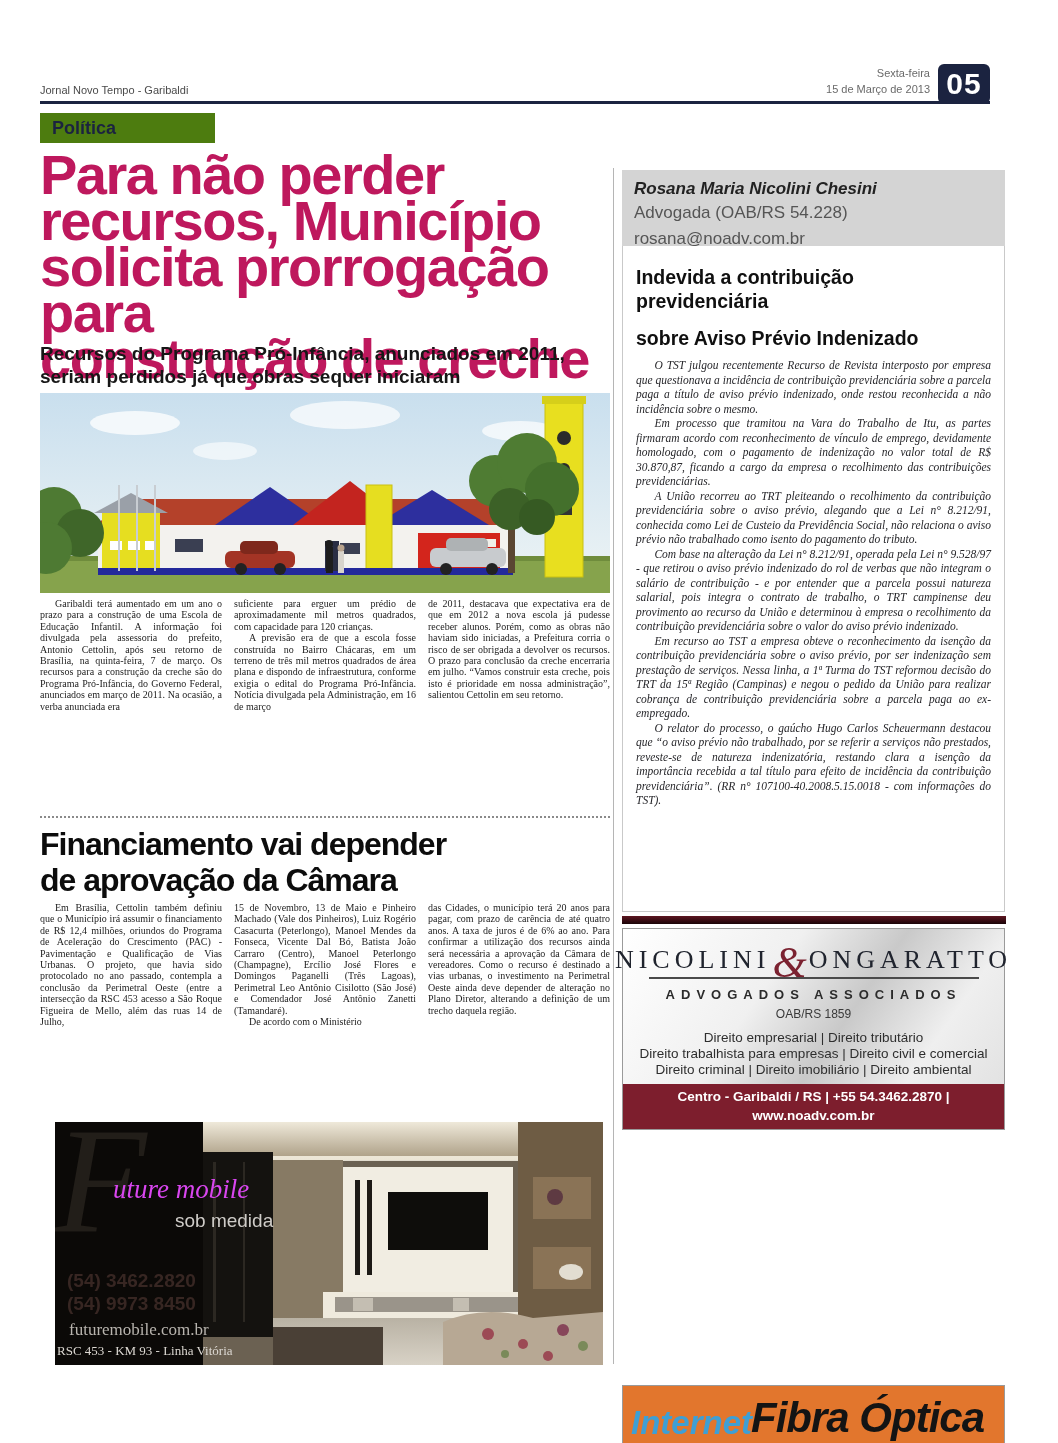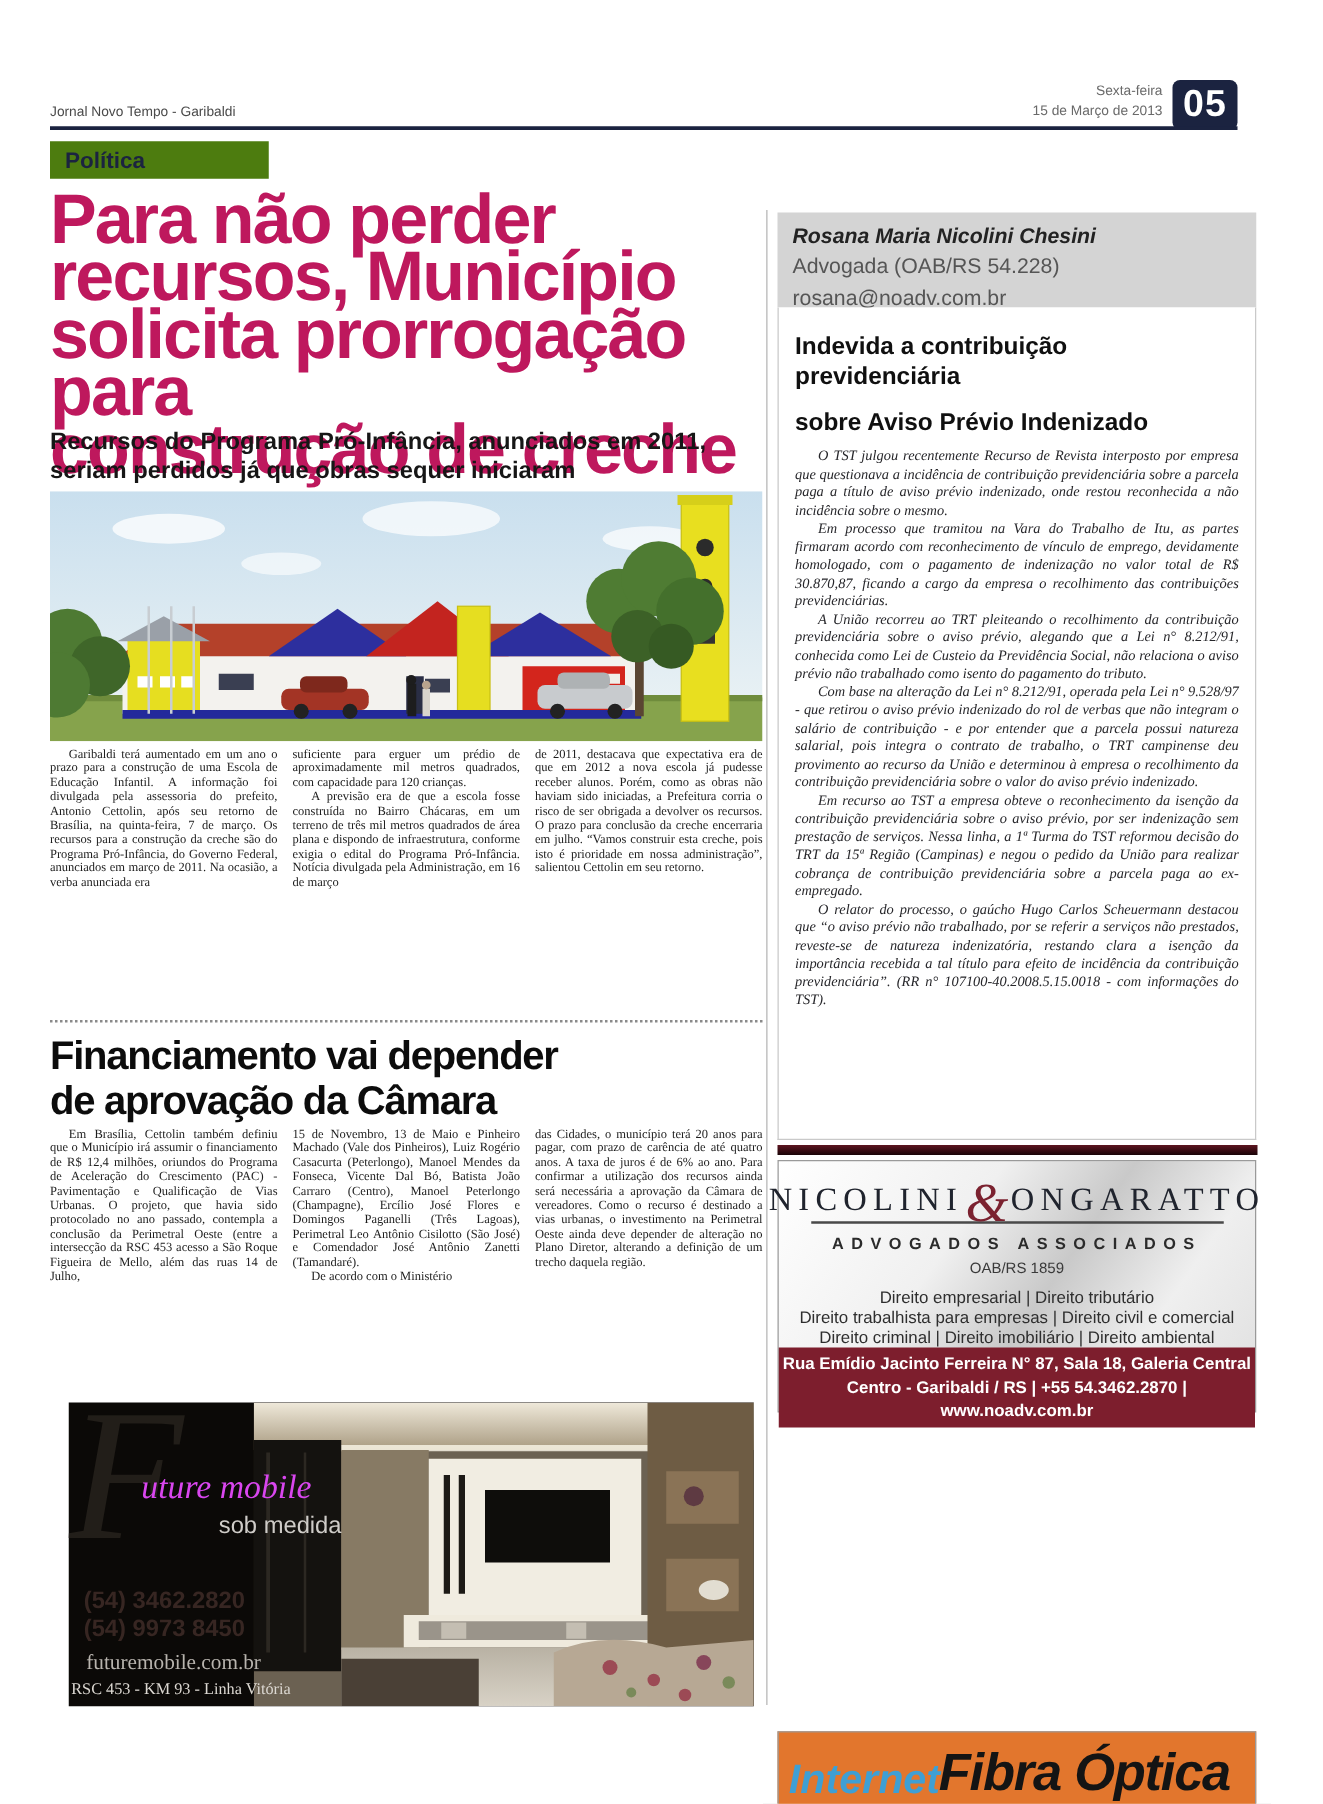--- a/index.html
+++ b/index.html
@@ -291,21 +291,20 @@
       <span class="brand-word">ONGARATTO</span>
     </div>
     <div class="adv-sub">ADVOGADOS  ASSOCIADOS</div>
     <div class="adv-oab">OAB/RS 1859</div>
     <div class="adv-lines">
       <div>Direito empresarial  |  Direito tributário</div>
       <div>Direito trabalhista para empresas  |  Direito civil e comercial</div>
       <div>Direito criminal  |  Direito imobiliário  |  Direito ambiental</div>
     </div>
     <div class="adv-bar">
-      <div>Rua Emídio Jacinto Ferreira N° 87, Sala 18, Galeria Central</div>
       <div>Centro - Garibaldi / RS  |  +55 54.3462.2870  |  www.noadv.com.br</div>
     </div>
   </div>
 
   <div class="abs ad-redesul" style="left:622px;top:1142px;">
     <svg class="abs" style="left:0;top:0;" width="381" height="220" viewBox="0 0 381 220">
       <rect width="381" height="220" fill="#e2762d"></rect>
       <path d="M0,150 C 55,128 110,170 190,150 C 265,132 320,142 381,118 L381,220 L0,220 Z" fill="#2ea7dd"></path>
     </svg>
     <div class="rs-internet">Internet</div>

